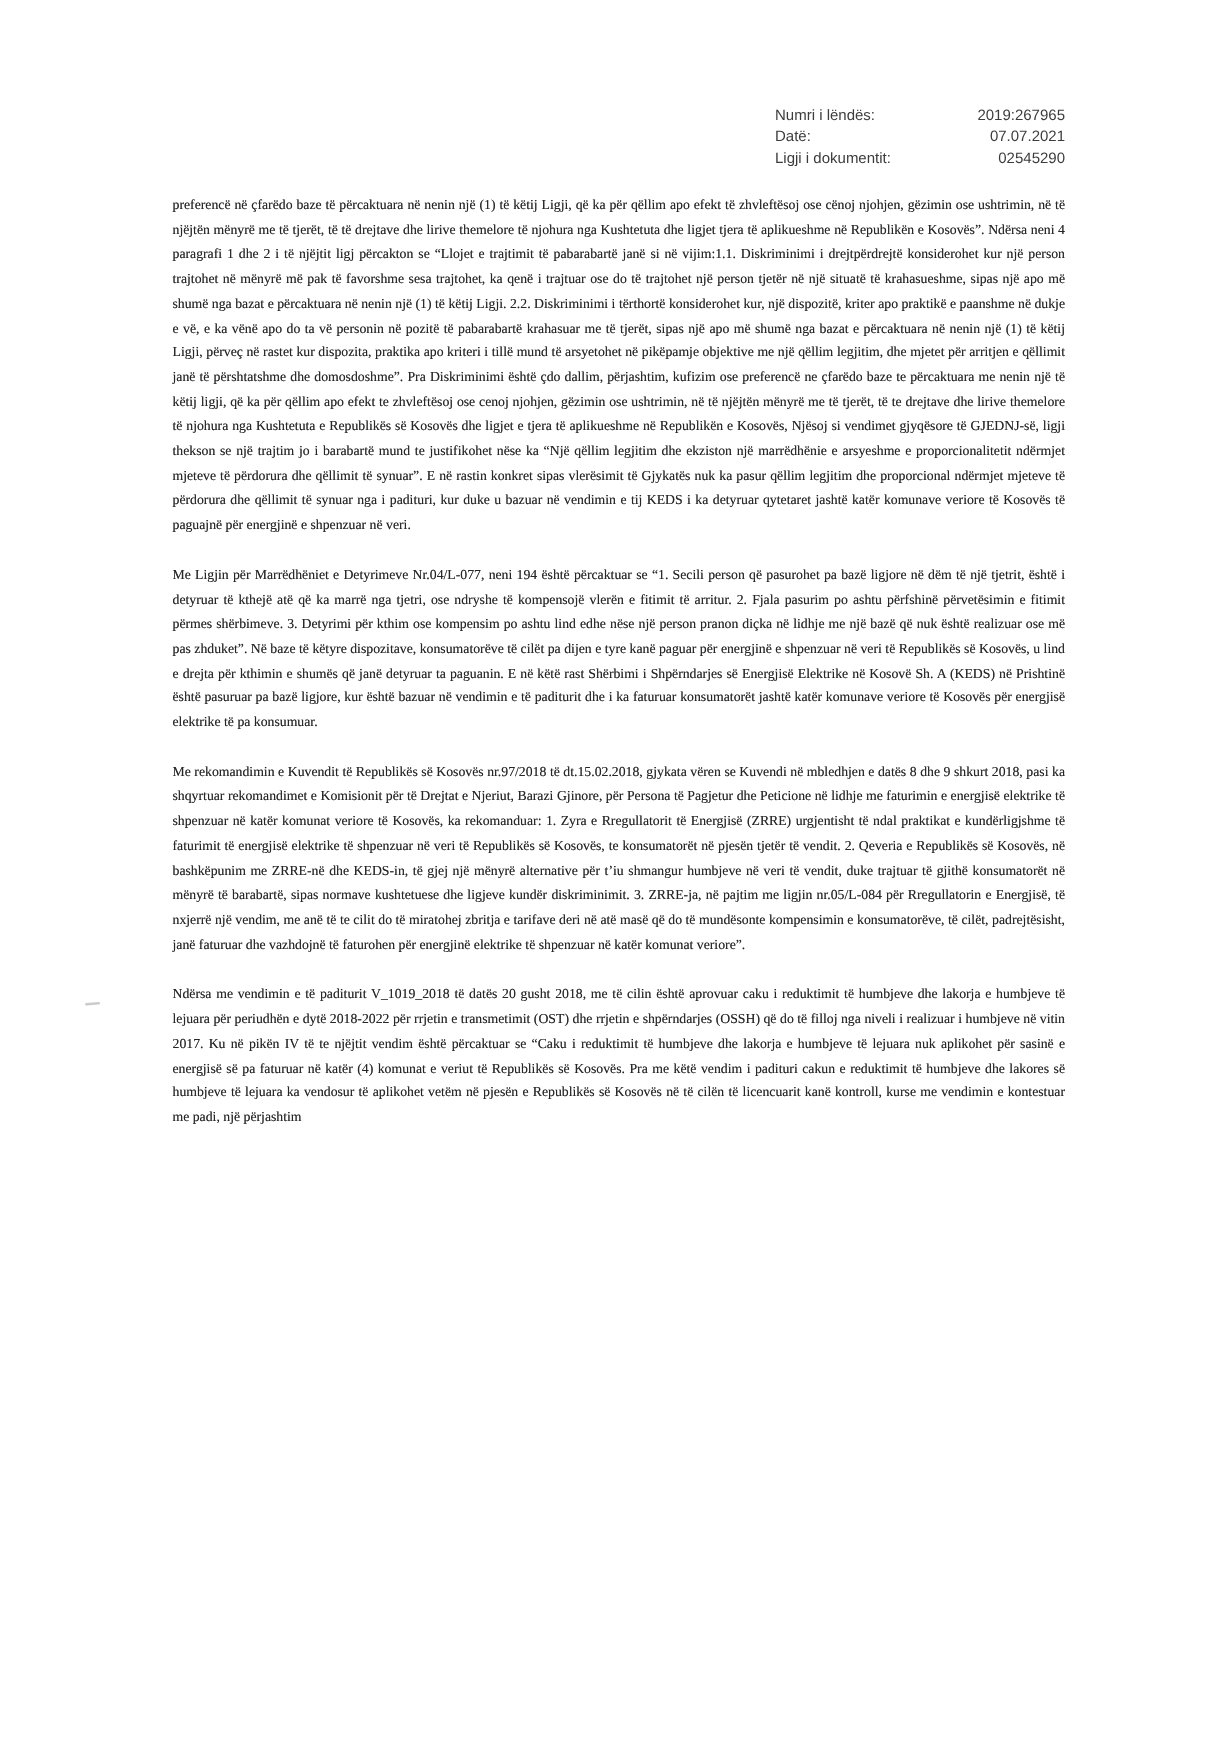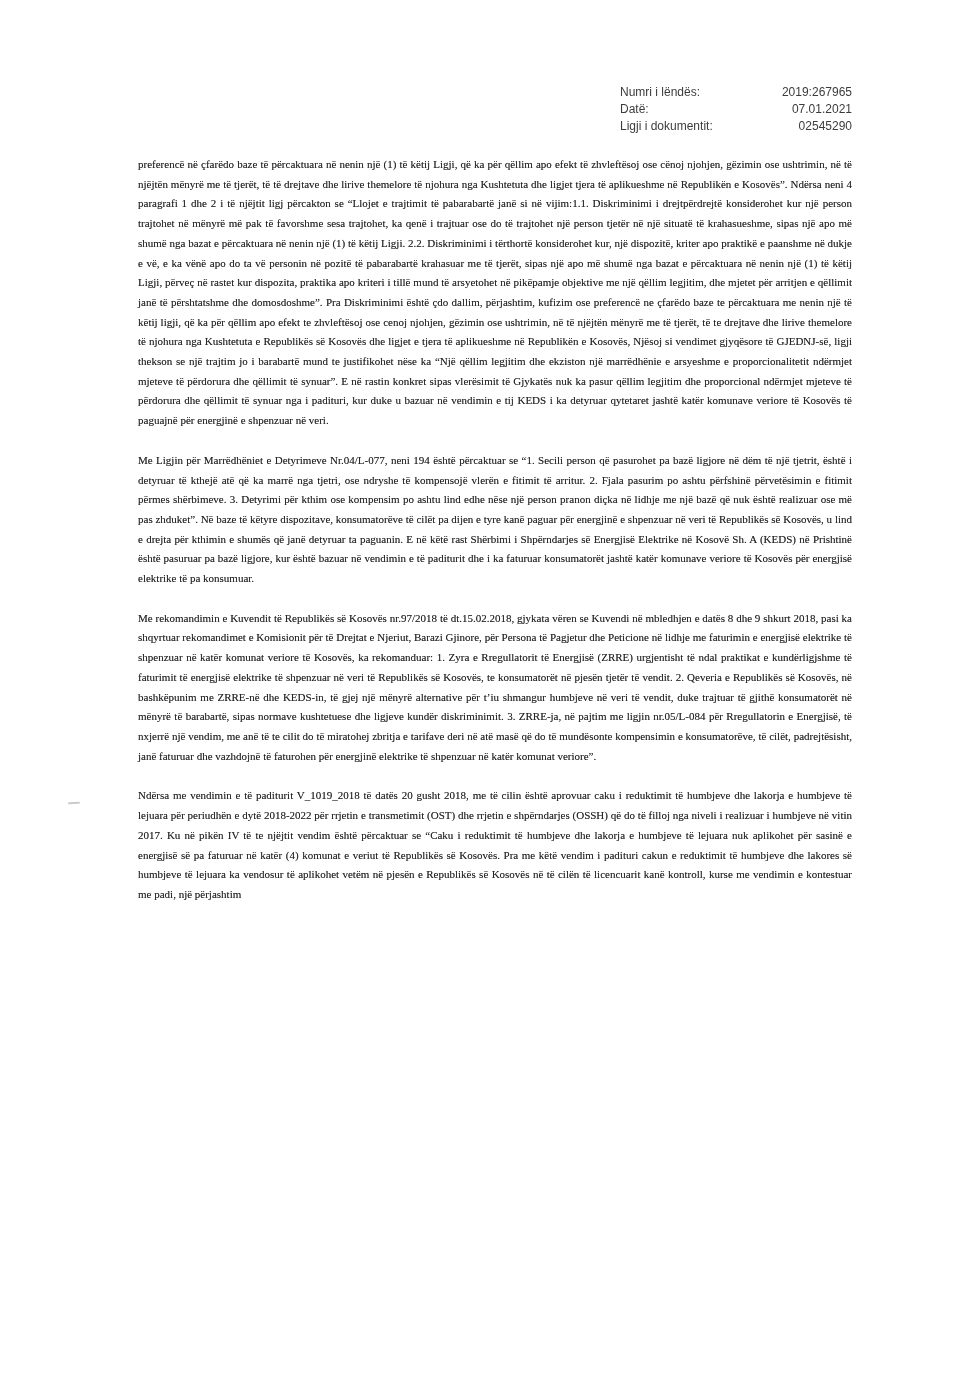--- a/index.html
+++ b/index.html
@@ -88,21 +88,21 @@
 
 <div class="page">
 
   <div class="meta-block">
     <div class="meta-row">
       <span class="meta-label">Numri i lëndës:</span>
       <span class="meta-value">2019:267965</span>
     </div>
     <div class="meta-row">
       <span class="meta-label">Datë:</span>
-      <span class="meta-value">07.01.2021</span>
+      <span class="meta-value">07.07.2021</span>
     </div>
     <div class="meta-row">
       <span class="meta-label">Ligji i dokumentit:</span>
       <span class="meta-value">02545290</span>
     </div>
   </div>
 
   <div class="doc-body">
     <p>preferencë në çfarëdo baze të përcaktuara në nenin një (1) të këtij Ligji, që ka për qëllim apo efekt të zhvleftësoj ose cënoj njohjen, gëzimin ose ushtrimin, në të njëjtën mënyrë me të tjerët, të të drejtave dhe lirive themelore të njohura nga Kushtetuta dhe ligjet tjera të aplikueshme në Republikën e Kosovës”. Ndërsa neni 4 paragrafi 1 dhe 2 i të njëjtit ligj përcakton se “Llojet e trajtimit të pabarabartë janë si në vijim:1.1. Diskriminimi i drejtpërdrejtë konsiderohet kur një person trajtohet në mënyrë më pak të favorshme sesa trajtohet, ka qenë i trajtuar ose do të trajtohet një person tjetër në një situatë të krahasueshme, sipas një apo më shumë nga bazat e përcaktuara në nenin një (1) të këtij Ligji. 2.2. Diskriminimi i tërthortë konsiderohet kur, një dispozitë, kriter apo praktikë e paanshme në dukje e vë, e ka vënë apo do ta vë personin në pozitë të pabarabartë krahasuar me të tjerët, sipas një apo më shumë nga bazat e përcaktuara në nenin një (1) të këtij Ligji, përveç në rastet kur dispozita, praktika apo kriteri i tillë mund të arsyetohet në pikëpamje objektive me një qëllim legjitim, dhe mjetet për arritjen e qëllimit janë të përshtatshme dhe domosdoshme”. Pra Diskriminimi është çdo dallim, përjashtim, kufizim ose preferencë ne çfarëdo baze te përcaktuara me nenin një të këtij ligji, që ka për qëllim apo efekt te zhvleftësoj ose cenoj njohjen, gëzimin ose ushtrimin, në të njëjtën mënyrë me të tjerët, të te drejtave dhe lirive themelore të njohura nga Kushtetuta e Republikës së Kosovës dhe ligjet e tjera të aplikueshme në Republikën e Kosovës, Njësoj si vendimet gjyqësore të GJEDNJ-së, ligji thekson se një trajtim jo i barabartë mund te justifikohet nëse ka “Një qëllim legjitim dhe ekziston një marrëdhënie e arsyeshme e proporcionalitetit ndërmjet mjeteve të përdorura dhe qëllimit të synuar”. E në rastin konkret sipas vlerësimit të Gjykatës nuk ka pasur qëllim legjitim dhe proporcional ndërmjet mjeteve të përdorura dhe qëllimit të synuar nga i padituri, kur duke u bazuar në vendimin e tij KEDS i ka detyruar qytetaret jashtë katër komunave veriore të Kosovës të paguajnë për energjinë e shpenzuar në veri.</p>
     <p>Me Ligjin për Marrëdhëniet e Detyrimeve Nr.04/L-077, neni 194 është përcaktuar se “1. Secili person që pasurohet pa bazë ligjore në dëm të një tjetrit, është i detyruar të kthejë atë që ka marrë nga tjetri, ose ndryshe të kompensojë vlerën e fitimit të arritur. 2. Fjala pasurim po ashtu përfshinë përvetësimin e fitimit përmes shërbimeve. 3. Detyrimi për kthim ose kompensim po ashtu lind edhe nëse një person pranon diçka në lidhje me një bazë që nuk është realizuar ose më pas zhduket”. Në baze të këtyre dispozitave, konsumatorëve të cilët pa dijen e tyre kanë paguar për energjinë e shpenzuar në veri të Republikës së Kosovës, u lind e drejta për kthimin e shumës që janë detyruar ta paguanin. E në këtë rast Shërbimi i Shpërndarjes së Energjisë Elektrike në Kosovë Sh. A (KEDS) në Prishtinë është pasuruar pa bazë ligjore, kur është bazuar në vendimin e të paditurit dhe i ka faturuar konsumatorët jashtë katër komunave veriore të Kosovës për energjisë elektrike të pa konsumuar.</p>

